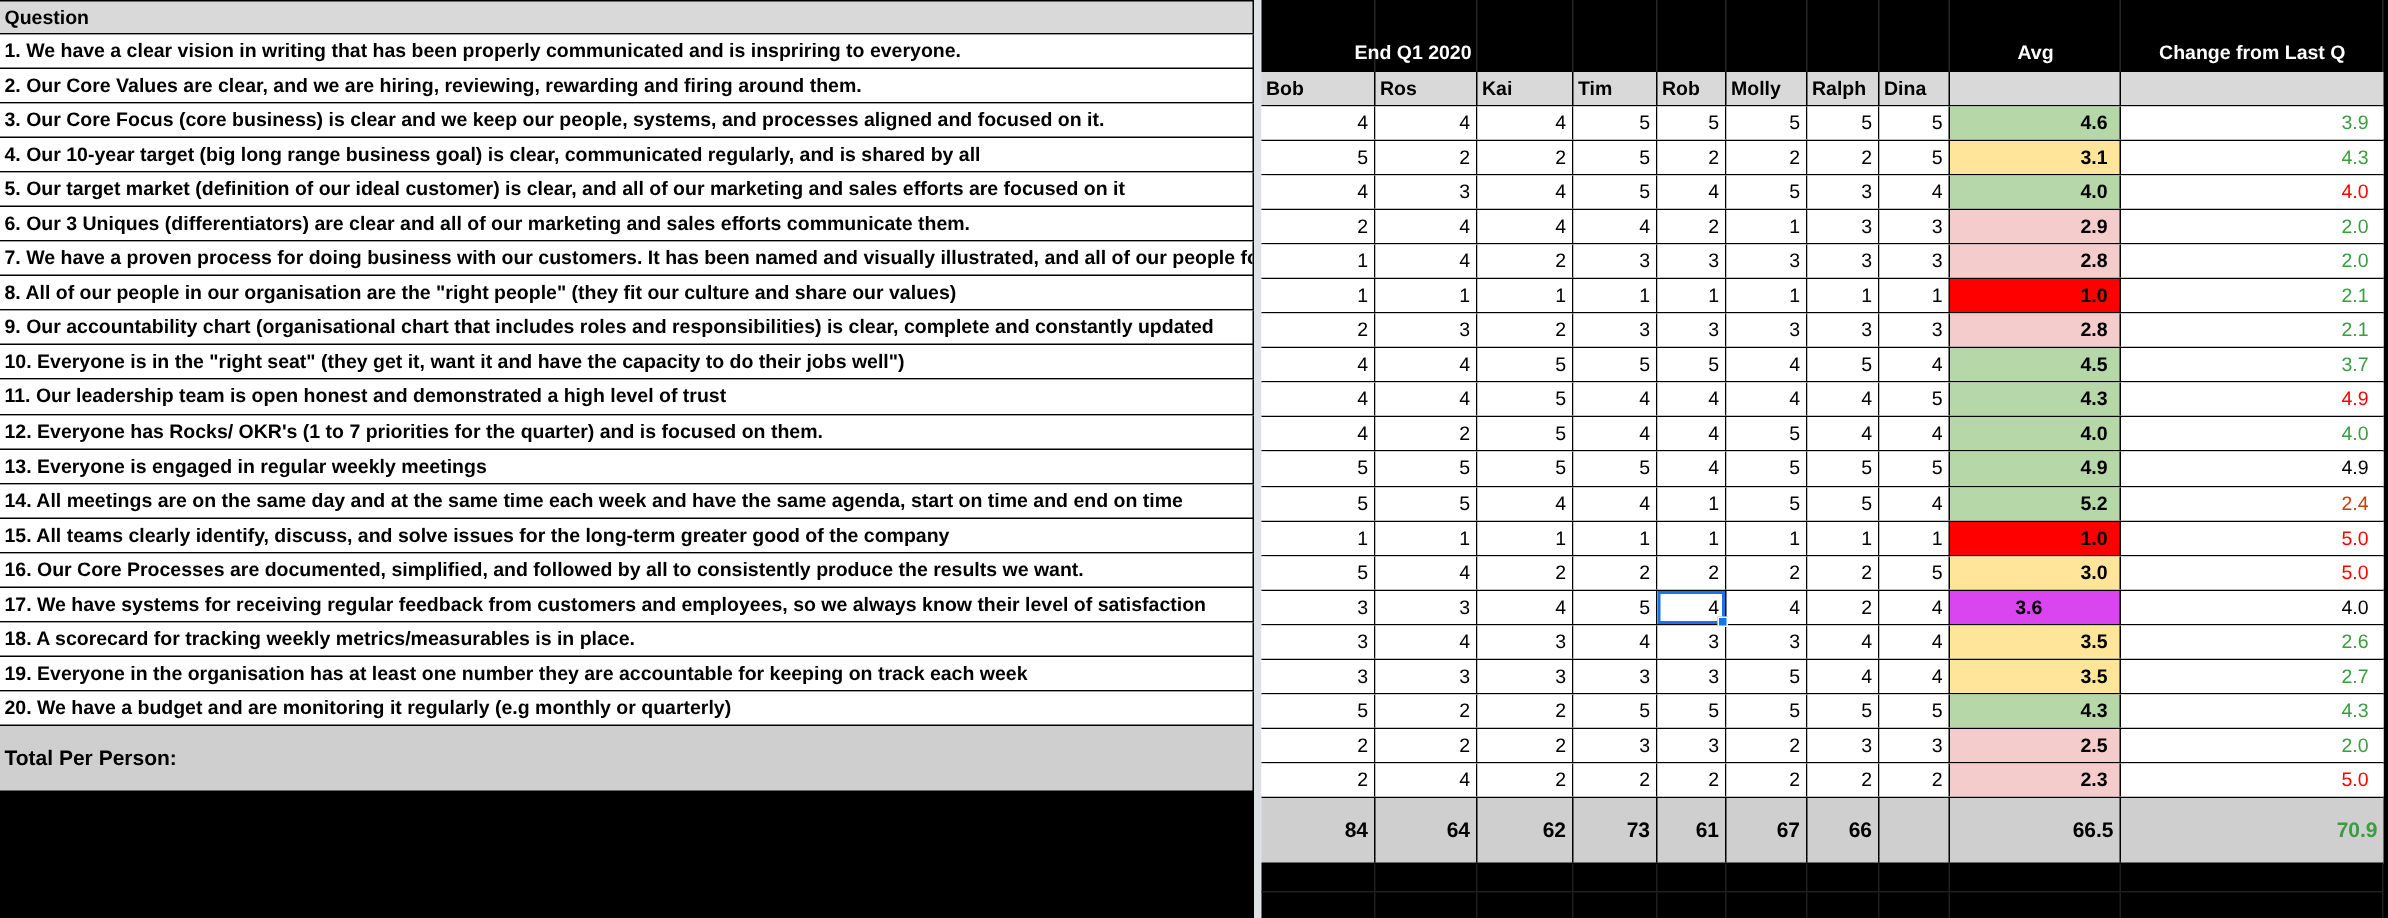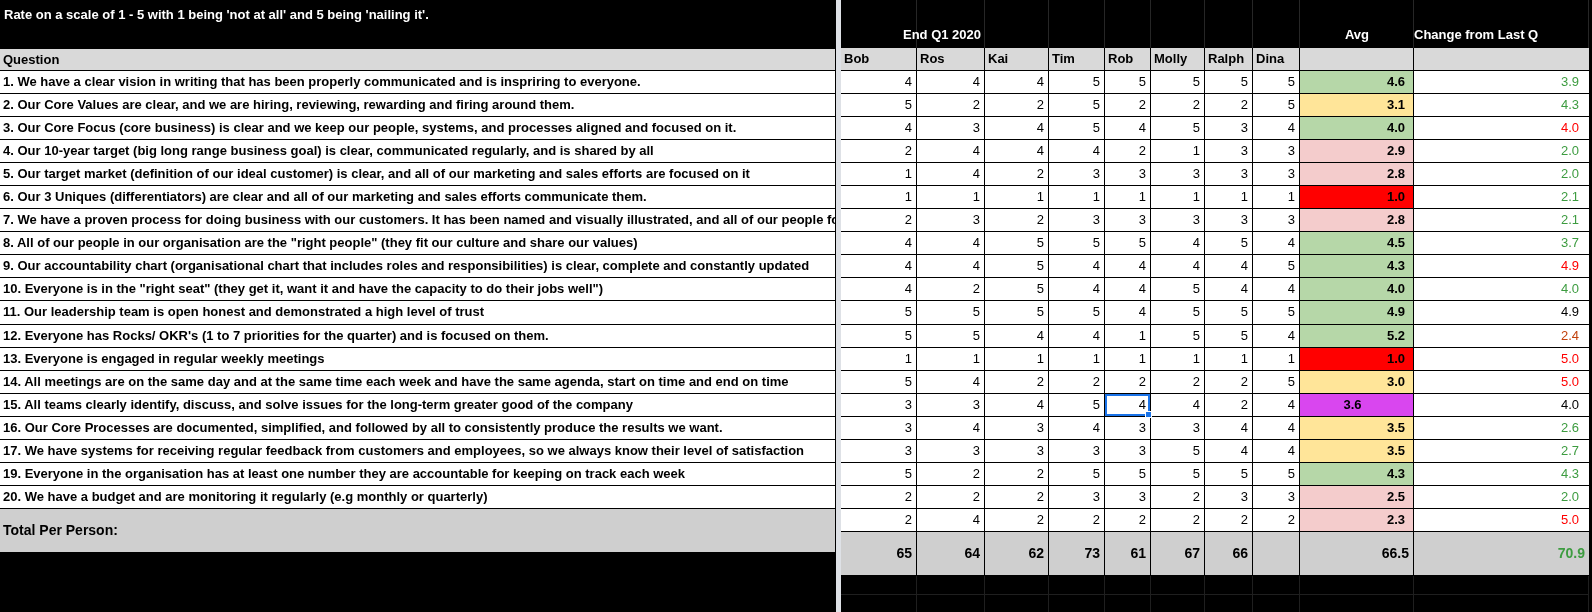--- a/index.html
+++ b/index.html
@@ -50,40 +50,40 @@
   .rp-footer { position:relative; height:36px; background:#000; }
   .rp-footer .gcell { border-right:1px solid #1f1f1f; height:36px; }
   .footer-hline { position:absolute; left:0; top:18px; width:100%; height:1px; background:#1f1f1f; }
 </style>
 </head>
 <body>
 
 <div class="wrap">
 
   <div class="left-pane">
-    <div class="lp-header">Rate on a scale of 1 - 5 with 1 being 'not at all' and 5 being 'nailing it'.</div>
     <div class="lp-qhead">Question</div>
     <div id="question-rows">
         <div class="q-row">1. We have a clear vision in writing that has been properly communicated and is inspriring to everyone.</div>
         <div class="q-row">2. Our Core Values are clear, and we are hiring, reviewing, rewarding and firing around them.</div>
         <div class="q-row">3. Our Core Focus (core business) is clear and we keep our people, systems, and processes aligned and focused on it.</div>
         <div class="q-row">4. Our 10-year target (big long range business goal) is clear, communicated regularly, and is shared by all</div>
         <div class="q-row">5. Our target market (definition of our ideal customer) is clear, and all of our marketing and sales efforts are focused on it</div>
         <div class="q-row">6. Our 3 Uniques (differentiators) are clear and all of our marketing and sales efforts communicate them.</div>
         <div class="q-row">7. We have a proven process for doing business with our customers. It has been named and visually illustrated, and all of our people follow it</div>
         <div class="q-row">8. All of our people in our organisation are the "right people" (they fit our culture and share our values)</div>
         <div class="q-row">9. Our accountability chart (organisational chart that includes roles and responsibilities) is clear, complete and constantly updated</div>
         <div class="q-row">10. Everyone is in the "right seat" (they get it, want it and have the capacity to do their jobs well")</div>
         <div class="q-row">11. Our leadership team is open honest and demonstrated a high level of trust</div>
         <div class="q-row">12. Everyone has Rocks/ OKR's (1 to 7 priorities for the quarter) and is focused on them.</div>
         <div class="q-row">13. Everyone is engaged in regular weekly meetings</div>
         <div class="q-row">14. All meetings are on the same day and at the same time each week and have the same agenda, start on time and end on time</div>
         <div class="q-row">15. All teams clearly identify, discuss, and solve issues for the long-term greater good of the company</div>
         <div class="q-row">16. Our Core Processes are documented, simplified, and followed by all to consistently produce the results we want.</div>
         <div class="q-row">17. We have systems for receiving regular feedback from customers and employees, so we always know their level of satisfaction</div>
+        <div class="q-row">18. A scorecard for tracking weekly metrics/measurables is in place.</div>
         <div class="q-row">19. Everyone in the organisation has at least one number they are accountable for keeping on track each week</div>
         <div class="q-row">20. We have a budget and are monitoring it regularly (e.g monthly or quarterly)</div>
       </div>
     <div class="lp-total">Total Per Person:</div>
     <div class="lp-footer"></div>
   </div>
 
   <div class="divider"></div>
 
   <div class="right-pane">
@@ -95,21 +95,21 @@
           <div class="gcell" style="width: 56px;"></div>
           <div class="gcell" style="width: 46px;"></div>
           <div class="gcell" style="width: 54px;"></div>
           <div class="gcell" style="width: 48px;"></div>
           <div class="gcell" style="width: 47px;"></div>
           <div class="gcell" style="width: 114px;"></div>
           <div class="gcell" style="width: 175px;"></div>
         </div>
       <div class="hdr-label" style="left:62px;">End Q1 2020</div>
       <div class="hdr-label" style="left:459px; width:114px; text-align:center;">Avg</div>
-      <div class="hdr-label" style="left:573px; width:175px; ">Change from Last Q</div>
+      <div class="hdr-label" style="left:573px; width:175px; text-align:center;">Change from Last Q</div>
     </div>
     <div class="names-row" id="names-row">
         <div class="cell" style="width: 76px;">Bob</div>
         <div class="cell" style="width: 68px;">Ros</div>
         <div class="cell" style="width: 64px;">Kai</div>
         <div class="cell" style="width: 56px;">Tim</div>
         <div class="cell" style="width: 46px;">Rob</div>
         <div class="cell" style="width: 54px;">Molly</div>
         <div class="cell" style="width: 48px;">Ralph</div>
         <div class="cell" style="width: 47px;">Dina</div>
@@ -354,21 +354,21 @@
           <div class="cell-num" style="width: 56px;">2</div>
           <div class="cell-num" style="width: 46px;">2</div>
           <div class="cell-num" style="width: 54px;">2</div>
           <div class="cell-num" style="width: 48px;">2</div>
           <div class="cell-num" style="width: 47px;">2</div>
           <div class="cell-num cell-avg" style="width: 114px; background: rgb(244, 204, 204);">2.3</div>
           <div class="cell-num cell-change" style="width: 175px; color: rgb(255, 0, 0);">5.0</div>
         </div>
       </div>
     <div class="total-row" id="total-row">
-        <div class="cell" style="width: 76px;">65</div>
+        <div class="cell" style="width: 76px;">84</div>
         <div class="cell" style="width: 68px;">64</div>
         <div class="cell" style="width: 64px;">62</div>
         <div class="cell" style="width: 56px;">73</div>
         <div class="cell" style="width: 46px; text-align: right;">61</div>
         <div class="cell" style="width: 54px;">67</div>
         <div class="cell" style="width: 48px;">66</div>
         <div class="cell" style="width: 47px;"></div>
         <div class="cell total-avg" style="width: 114px;">66.5</div>
         <div class="cell total-change" style="width: 175px; color: rgb(61, 156, 64);">70.9</div>
       </div>

